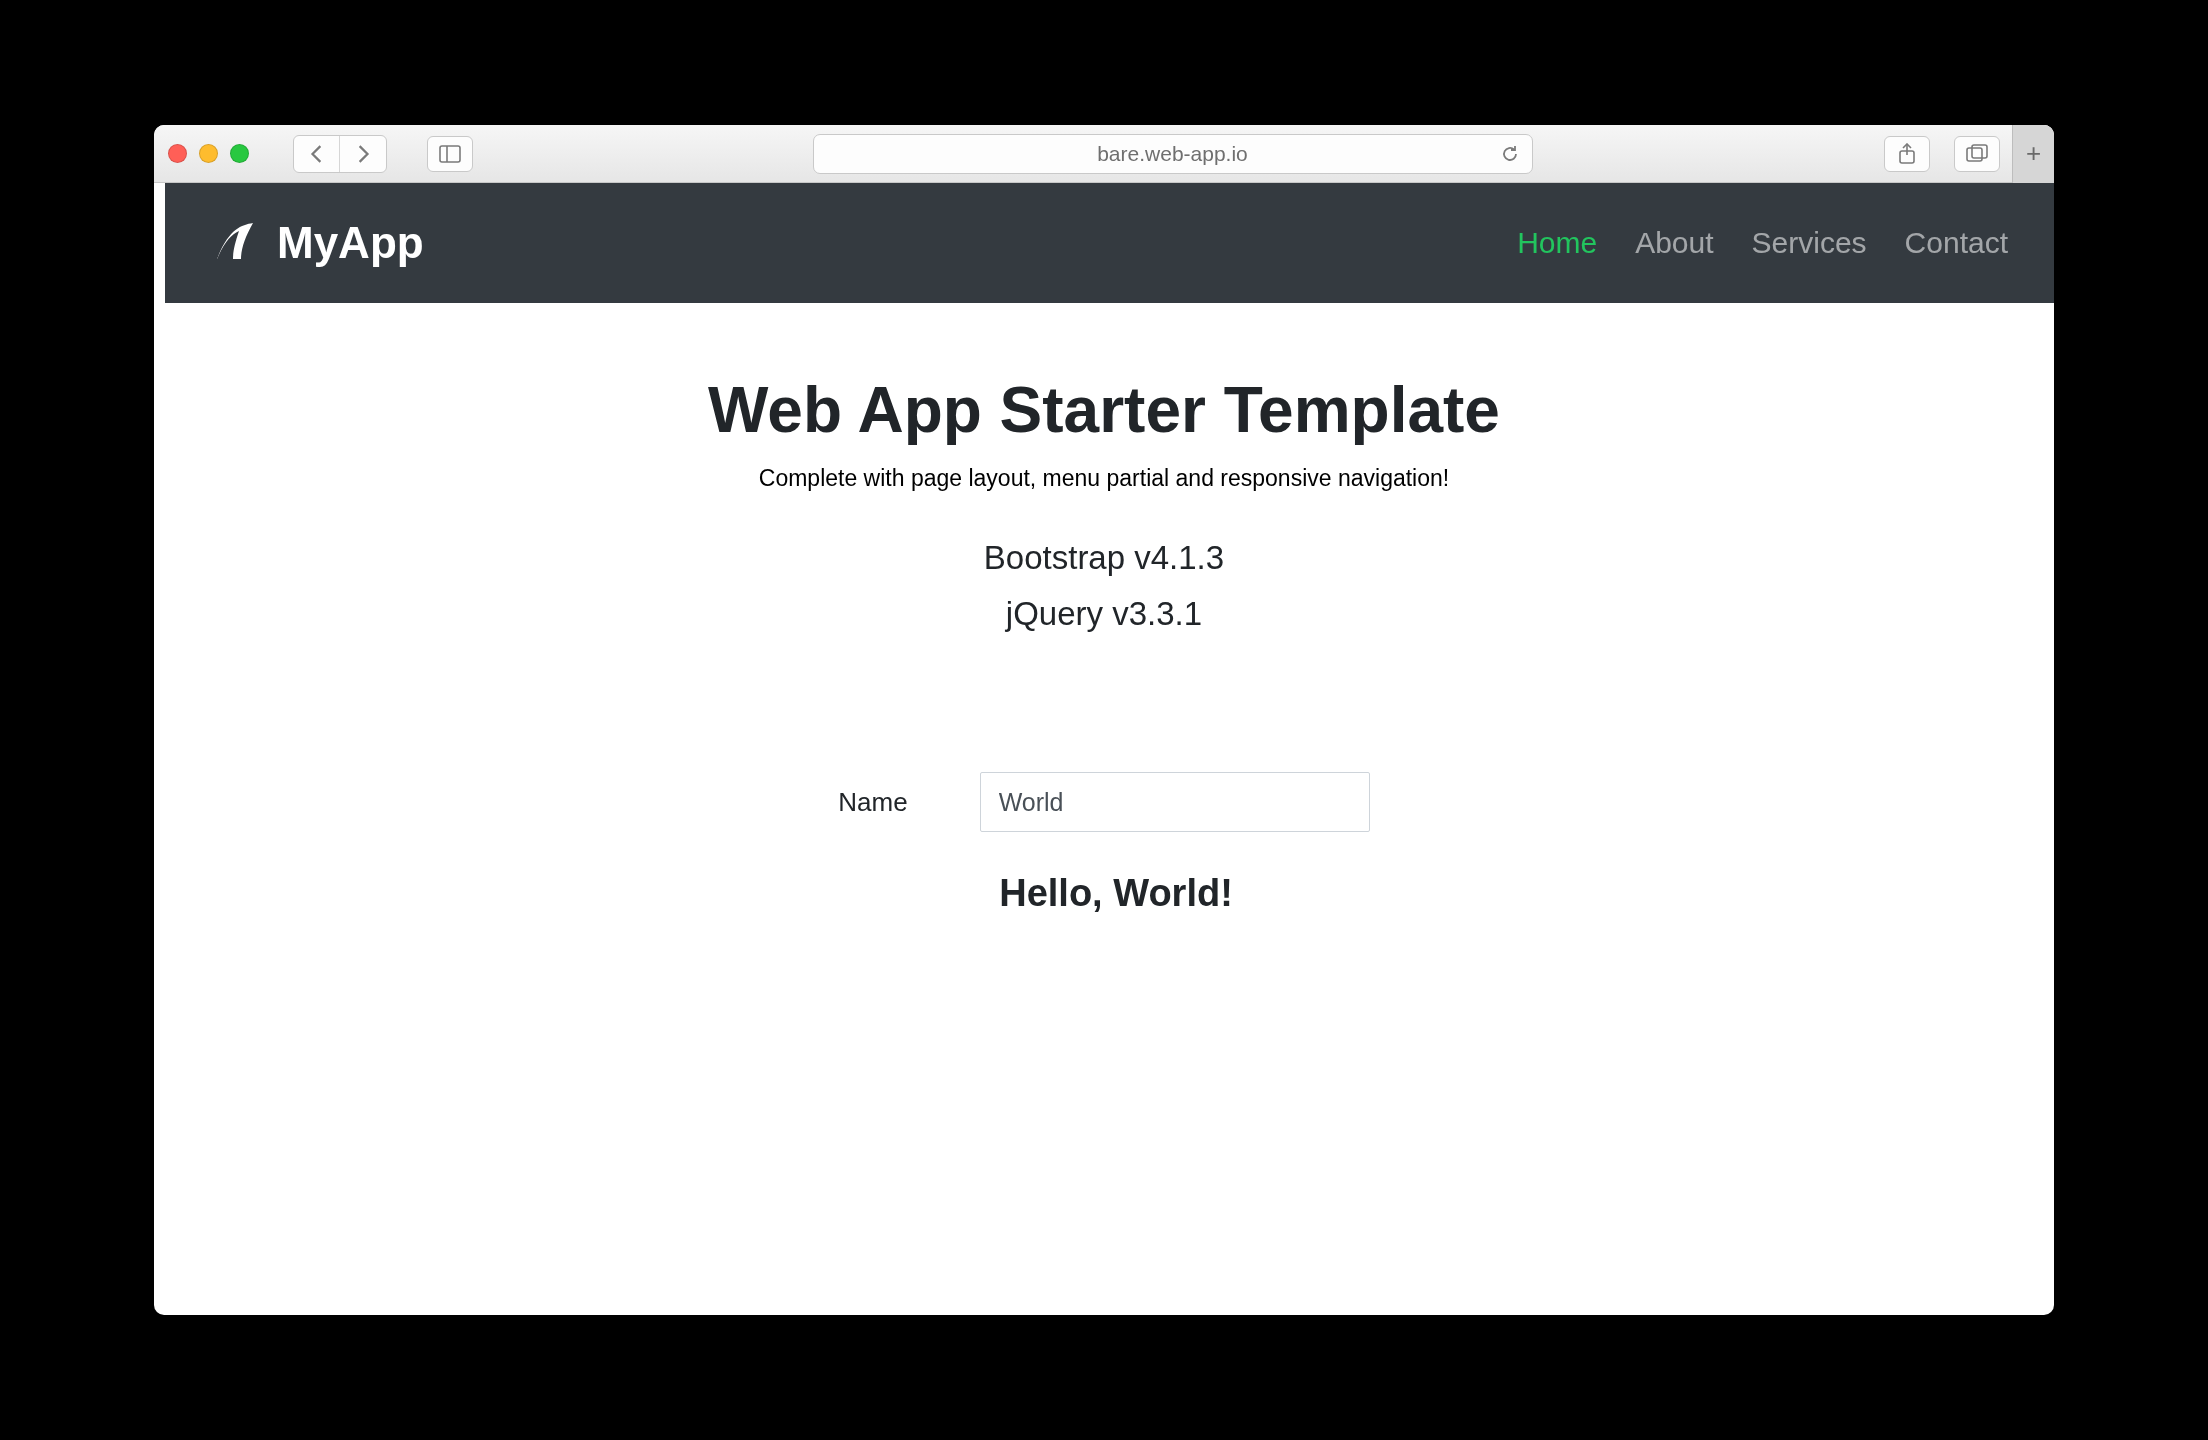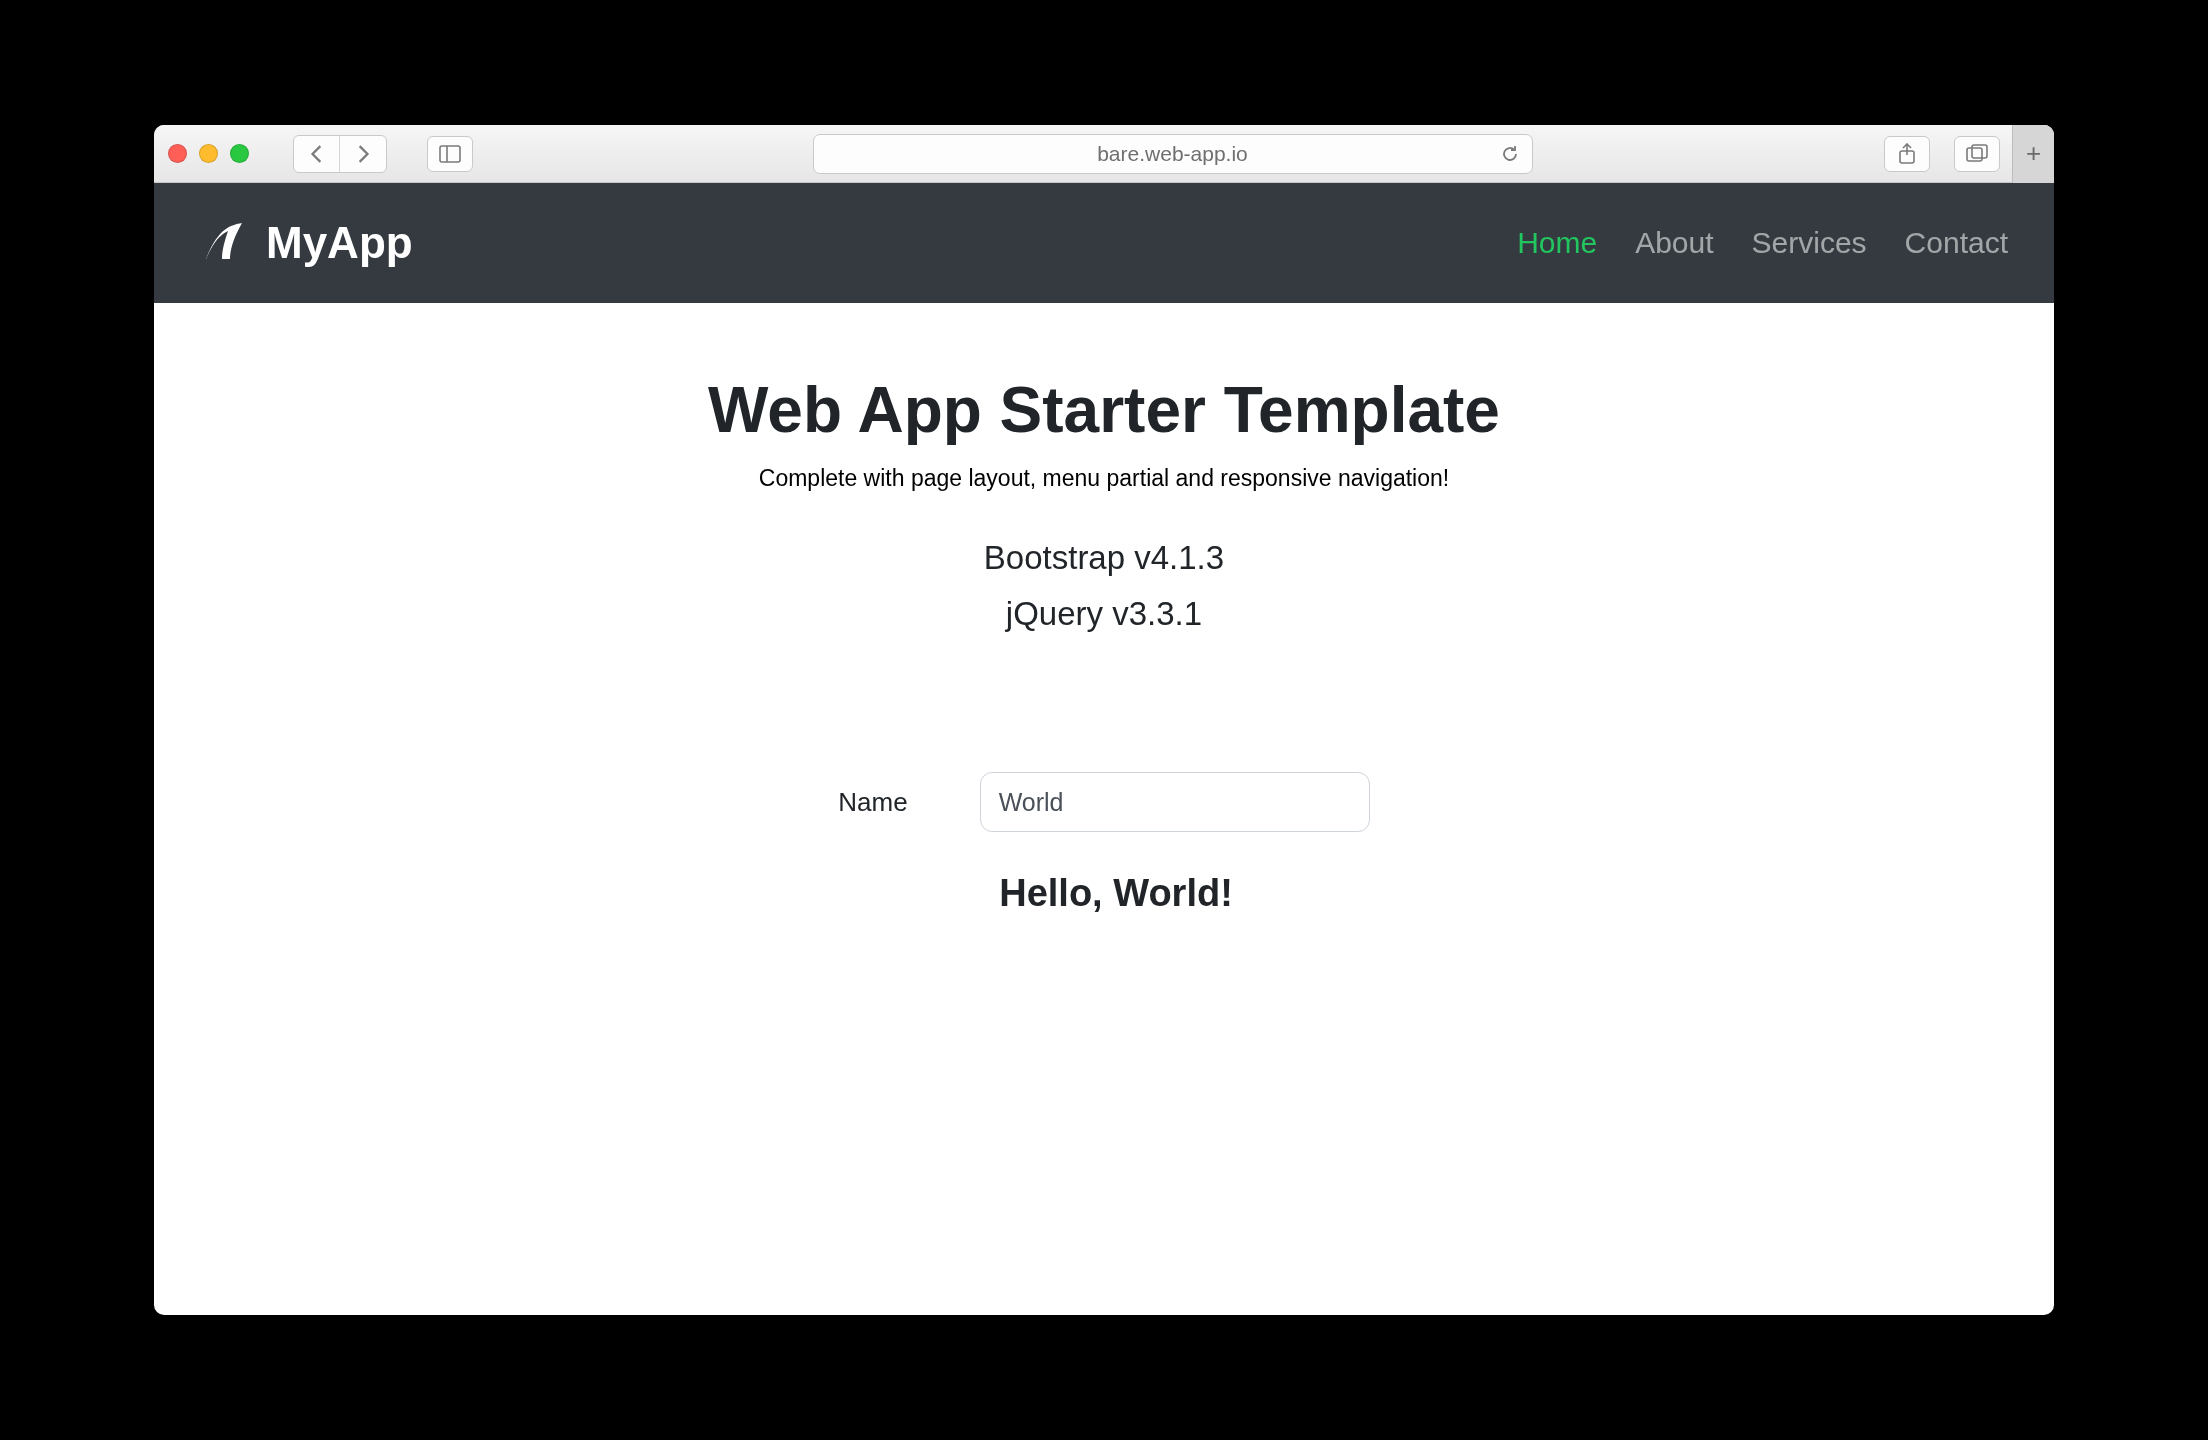--- a/index.html
+++ b/index.html
@@ -114,20 +114,21 @@
     overflow: hidden;
   }
   .navbar {
     background: #343a40;
     color: #fff;
     height: 120px;
     display: flex;
     align-items: center;
     padding: 0 46px;
     justify-content: space-between;
+    margin-left: 11px;
   }
   .brand {
     display: flex;
     align-items: center;
     gap: 18px;
     font-size: 44px;
     font-weight: 600;
     color: #fff;
   }
   .brand-icon { width: 48px; height: 48px; color:#fff; }
@@ -154,21 +155,21 @@
     align-items: center;
     justify-content: center;
     gap: 72px;
     margin-bottom: 40px;
   }
   .formlabel { font-size: 26px; color:#212529; }
   .textinput {
     width: 390px;
     height: 60px;
     border: 1px solid #ced4da;
-    border-radius: 12px;
+    border-radius: 2px;
     background: #fff;
     font-size: 25px;
     padding: 0 18px;
     color: #495057;
   }
   .hello { font-size: 38px; font-weight: 600; padding-left: 24px; }
 </style>
 </head>
 <body>
 

